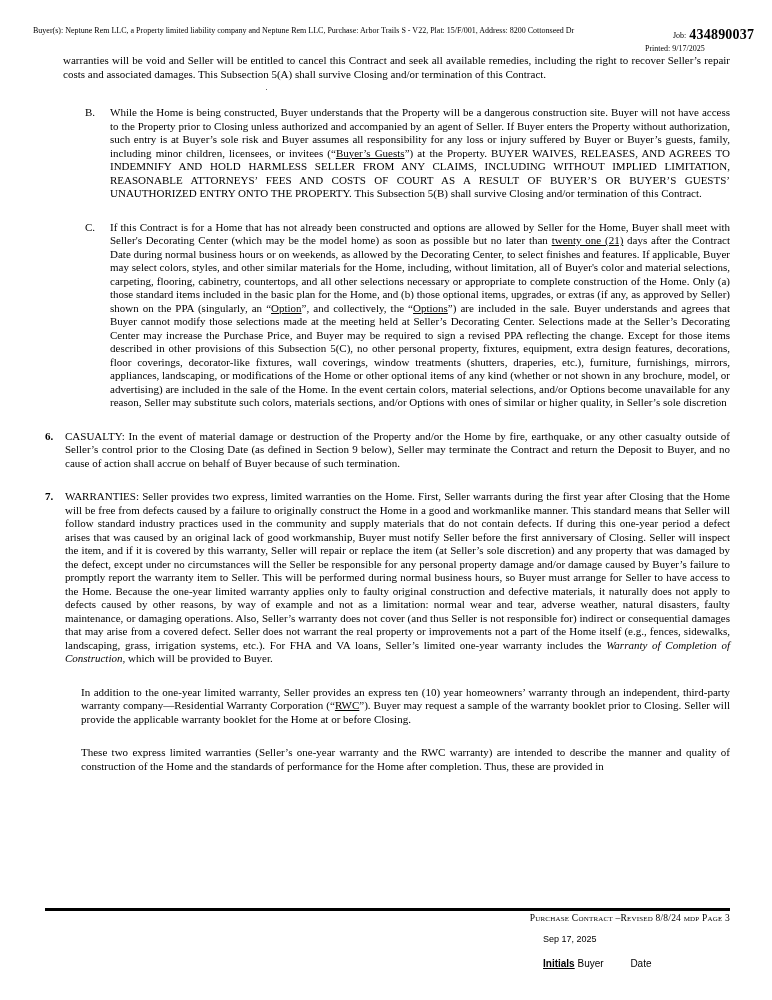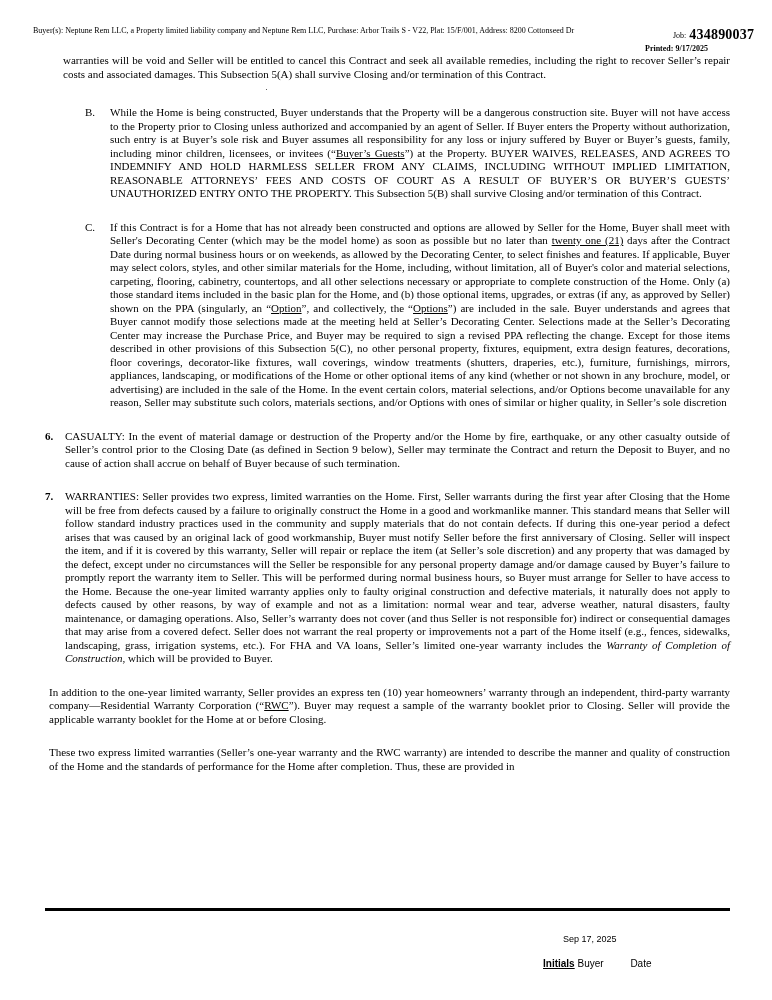--- a/index.html
+++ b/index.html
@@ -21,47 +21,47 @@
   .header {
     position: absolute; top: 26px; left: 33px; width: 600px;
     font-size: 8px; line-height: 9.5px;
   }
   .header-line { white-space: nowrap; overflow: hidden; }
 
   .job-block { position: absolute; top: 27px; left: 645px; }
   .job-line { display: flex; align-items: center; gap: 3px; margin-left: 28px; }
   .job-label { font-size: 8px; }
   .job-number { font-size: 14px; font-weight: bold; letter-spacing: 0.2px; }
-  .printed-line { font-size: 8px; margin-top: 1px; font-weight: bold; }
+  .printed-line { font-size: 8px; margin-top: 1px; }
 
   
   .body-text {
     position: absolute; top: 54px; left: 45px; width: 685px;
     font-size: 11px; line-height: 13.5px;
   }
   .para { position: relative; text-align: justify; margin-bottom: 20px; }
   .para .para-label { position: absolute; }
   .para.letter { margin-left: 65px; }
   .para.letter .para-label { left: -25px; font-weight: normal; }
   .para.number { margin-left: 20px; }
   .para.number .para-label { left: -20px; font-weight: bold; }
   .para.cont-a { margin-left: 18px; margin-bottom: 4px; }
-  .para.cont-number { margin-left: 4px; }
+  .para.cont-number { margin-left: 36px; }
   .para.dot {
     margin-left: 40px; margin-bottom: 12px;
     padding-left: 180px; text-align: left;
     font-size: 9px; line-height: 9px;
   }
 
   
   .footer { position: absolute; top: 908px; left: 45px; width: 685px; }
   .footer-rule { border-top: 3px solid #000; height: 0; margin-bottom: 2px; }
   .footer-docline { text-align: right; font-size: 9.5px; letter-spacing: 0.2px; }
   .footer-stamp {
-    position: absolute; left: 518px; top: 26px;
+    position: absolute; left: 498px; top: 26px;
     font-family: "Liberation Sans", sans-serif; font-size: 9px;
   }
   .footer-initials {
     position: absolute; left: 498px; top: 50px;
     font-family: "Liberation Sans", sans-serif; font-size: 10px;
   }
   .footer-initials .initials { font-weight: bold; text-decoration: underline; }
   .footer-initials .buyer { margin-left: 0; }
   .footer-initials .date { margin-left: 24px; }
 </style>
@@ -86,19 +86,20 @@
     <div class="para letter"><span class="para-label">B.</span><span>While the Home is being constructed, Buyer understands that the Property will be a dangerous construction site.  Buyer will not have access to the Property prior to Closing unless authorized and accompanied by an agent of Seller.  If Buyer enters the Property without authorization, such entry is at Buyer’s sole risk and Buyer assumes all responsibility for any loss or injury suffered by Buyer or Buyer’s guests, family, including minor children, licensees, or invitees (“</span><span class="b u">Buyer’s Guests</span><span>”) at the Property.  </span><span class="b">BUYER WAIVES, RELEASES, AND AGREES TO INDEMNIFY AND HOLD HARMLESS SELLER FROM ANY CLAIMS, INCLUDING WITHOUT IMPLIED LIMITATION, REASONABLE ATTORNEYS’ FEES AND COSTS OF COURT AS A RESULT OF BUYER’S OR BUYER’S GUESTS’ UNAUTHORIZED ENTRY ONTO THE PROPERTY.</span><span>  This Subsection 5(B) shall survive Closing and/or termination of this Contract.</span></div>
     <div class="para letter"><span class="para-label">C.</span><span>If this Contract is for a Home that has not already been constructed and options are allowed by Seller for the Home, Buyer shall meet with Seller's Decorating Center (which may be the model home) as soon as possible but no later than </span><span class="b u">twenty one (21)</span><span> days after the Contract Date during normal business hours or on weekends, as allowed by the Decorating Center, to select finishes and features.  If applicable, Buyer may select colors, styles, and other similar materials for the Home, including, without limitation, all of Buyer's color and material selections, carpeting, flooring, cabinetry, countertops, and all other selections necessary or appropriate to complete construction of the Home.  Only (a) those standard items included in the basic plan for the Home, and (b) those optional items, upgrades, or extras (if any, as approved by Seller) shown on the PPA (singularly, an “</span><span class="b u">Option</span><span>”, and collectively, the “</span><span class="b u">Options</span><span>”) are included in the sale.  Buyer understands and agrees that Buyer cannot modify those selections made at the meeting held at Seller’s Decorating Center.  Selections made at the Seller’s Decorating Center may increase the Purchase Price, and Buyer may be required to sign a revised PPA reflecting the change.  Except for those items described in other provisions of this Subsection 5(C), no other personal property, fixtures, equipment, extra design features, decorations, floor coverings, decorator-like fixtures, wall coverings, window treatments (shutters, draperies, etc.), furniture, furnishings, mirrors, appliances, landscaping, or modifications of the Home or other optional items of any kind (whether or not shown in any brochure, model, or advertising) are included in the sale of the Home.  In the event certain colors, material selections, and/or Options become unavailable for any reason, Seller may substitute such colors, materials sections, and/or Options with ones of similar or higher quality, in Seller’s sole discretion</span></div>
     <div class="para number"><span class="para-label">6.</span><span class="b">CASUALTY:</span><span>  In the event of material damage or destruction of the Property and/or the Home by fire, earthquake, or any other casualty outside of Seller’s control prior to the Closing Date (as defined in Section 9 below), Seller may terminate the Contract and return the Deposit to Buyer, and no cause of action shall accrue on behalf of Buyer because of such termination.</span></div>
     <div class="para number"><span class="para-label">7.</span><span class="b">WARRANTIES:</span><span>  Seller provides two express, limited warranties on the Home.  First, Seller warrants during the first year after Closing that the Home will be free from defects caused by a failure to originally construct the Home in a good and workmanlike manner.  This standard means that Seller will follow standard industry practices used in the community and supply materials that do not contain defects.  If during this one-year period a defect arises that was caused by an original lack of good workmanship, Buyer must notify Seller before the first anniversary of Closing.  Seller will inspect the item, and if it is covered by this warranty, Seller will repair or replace the item (at Seller’s sole discretion) and any property that was damaged by the defect, except under no circumstances will the Seller be responsible for any personal property damage and/or damage caused by Buyer’s failure to promptly report the warranty item to Seller.  This will be performed during normal business hours, so Buyer must arrange for Seller to have access to the Home.  Because the one-year limited warranty applies only to faulty original construction and defective materials, it naturally does not apply to defects caused by other reasons, by way of example and not as a limitation: normal wear and tear, adverse weather, natural disasters, faulty maintenance, or damaging operations.  Also, Seller’s warranty does not cover (and thus Seller is not responsible for) indirect or consequential damages that may arise from a covered defect.  Seller does not warrant the real property or improvements not a part of the Home itself (e.g., fences, sidewalks, landscaping, grass, irrigation systems, etc.).  For FHA and VA loans, Seller’s limited one-year warranty includes the </span><span class="i">Warranty of Completion of Construction</span><span>, which will be provided to Buyer.</span></div>
     <div class="para cont-number"><span>In addition to the one-year limited warranty, Seller provides an express ten (10) year homeowners’ warranty through an independent, third-party warranty company—Residential Warranty Corporation (“</span><span class="b u">RWC</span><span>”).  Buyer may request a sample of the warranty booklet prior to Closing.  Seller will provide the applicable warranty booklet for the Home at or before Closing.</span></div>
     <div class="para cont-number"><span>These two express limited warranties (Seller’s one-year warranty and the RWC warranty) are intended to describe the manner and quality of construction of the Home and the standards of performance for the Home after completion.  Thus, these are provided in</span></div>
   </div>
 
 <div class="footer">
   <div class="footer-rule"></div>
+  <div class="footer-docline"><span class="b sc">Purchase Contract –Revised 8/8/24 </span><span class="sc">mdp</span><span class="sc"> Page 3</span></div>
   <div class="footer-stamp">Sep 17, 2025</div>
   <div class="footer-initials">
     <span class="initials">Initials</span>
     <span class="buyer">Buyer</span>
     <span class="date">Date</span>
   </div>
 </div>
 
 </body></html>

